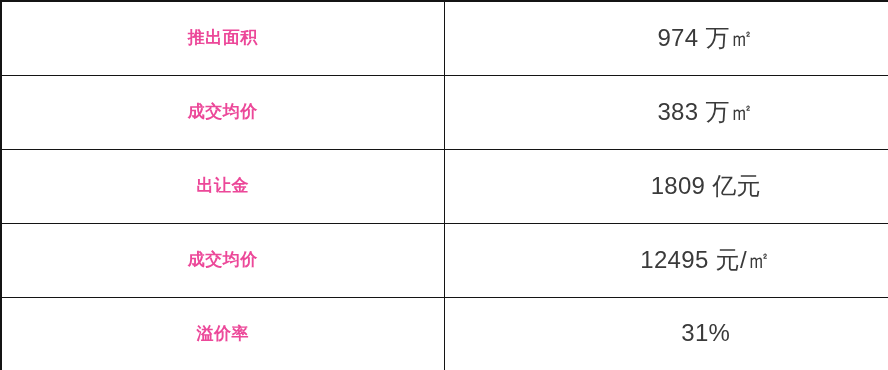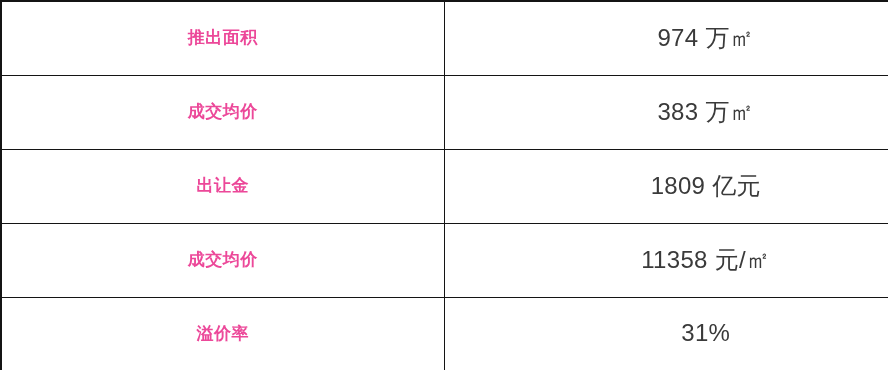--- a/index.html
+++ b/index.html
@@ -95,21 +95,21 @@
       <tr>
         <td class="label-cell">出让金</td>
         <td class="value-cell">
           <span class="val-num">1809</span><span class="val-unit">亿元</span>
         </td>
       </tr>
 
       <tr>
         <td class="label-cell">成交均价</td>
         <td class="value-cell">
-          <span class="val-num">11358</span><span class="val-unit">元/㎡</span>
+          <span class="val-num">12495</span><span class="val-unit">元/㎡</span>
         </td>
       </tr>
 
       <tr>
         <td class="label-cell">溢价率</td>
         <td class="value-cell">
           <span class="val-num">31%</span>
         </td>
       </tr>
 

